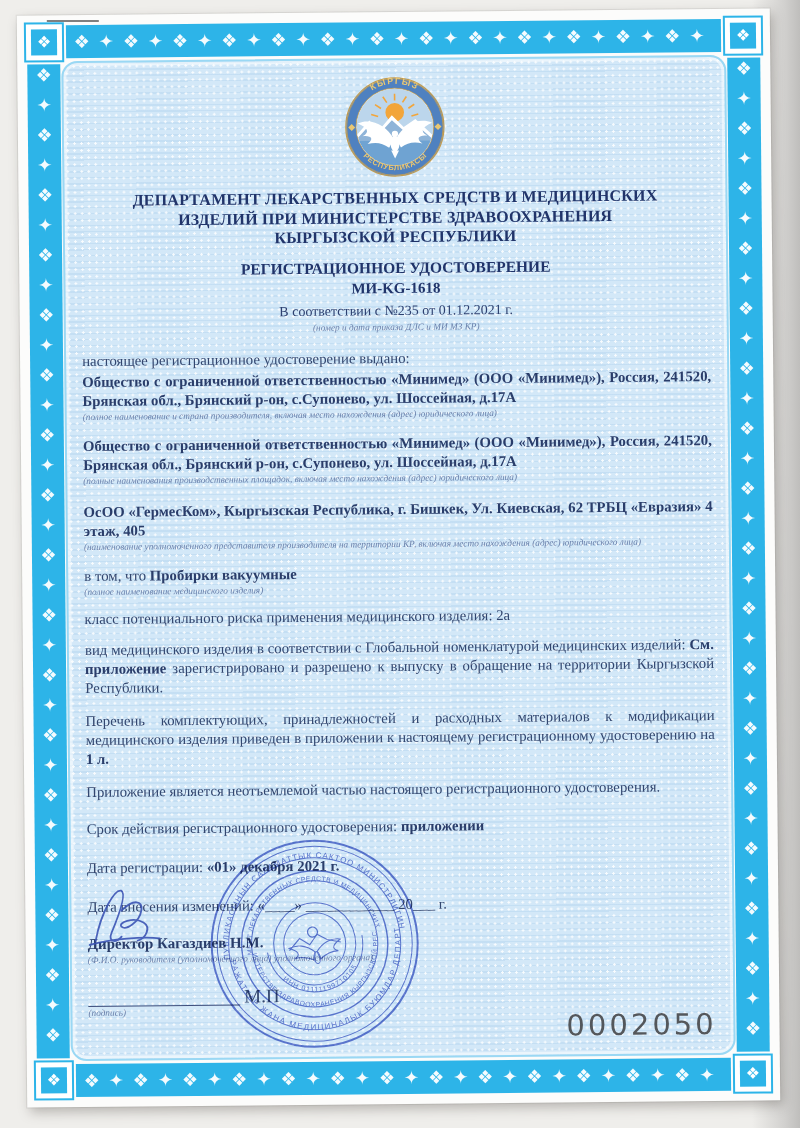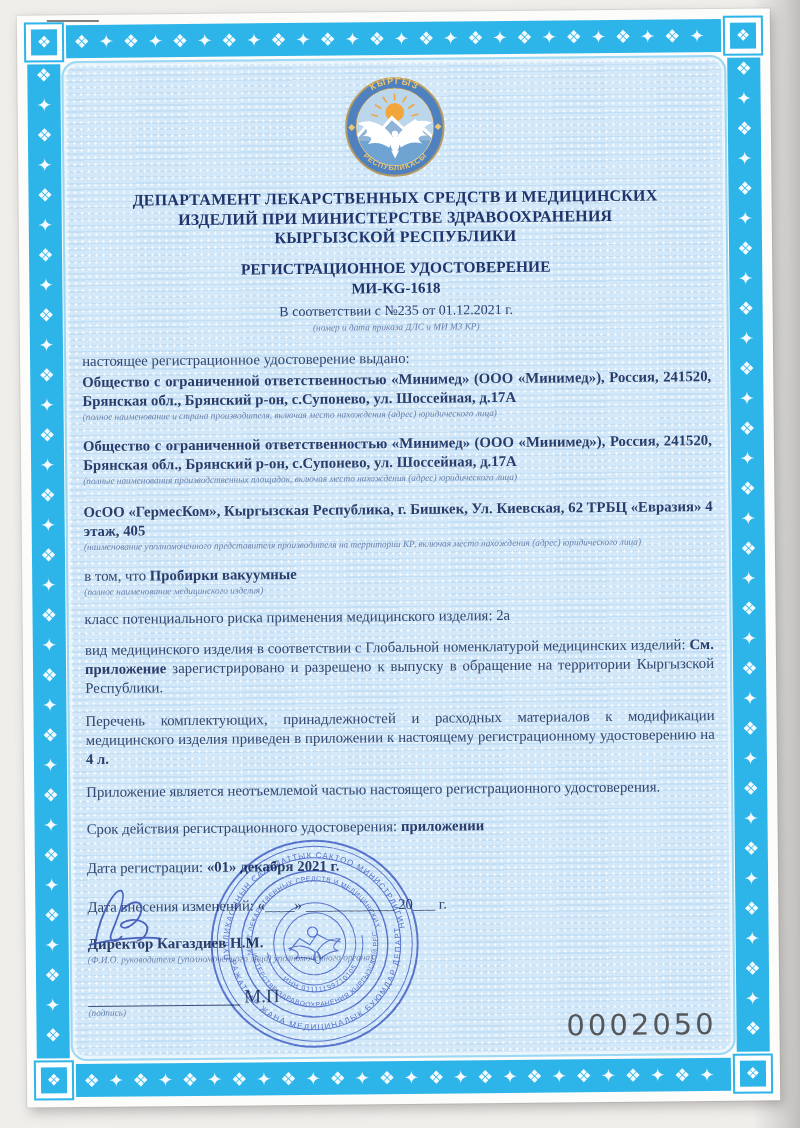--- a/index.html
+++ b/index.html
@@ -167,21 +167,21 @@
     <div class="para-bold mt16">ОсОО «ГермесКом», Кыргызская Республика, г. Бишкек, Ул. Киевская, 62 ТРБЦ «Евразия» 4 этаж, 405</div>
     <div class="note">(наименование уполномоченного представителя производителя на территории КР, включая место нахождения (адрес) юридического лица)</div>
 
     <div class="plain mt14"><span>в том, что </span><b class="inl">Пробирки вакуумные</b></div>
     <div class="note">(полное наименование медицинского изделия)</div>
 
     <div class="plain mt12">класс потенциального риска применения медицинского изделия: 2а</div>
 
     <div class="plain just mt12"><span>вид медицинского изделия в соответствии с Глобальной номенклатурой медицинских изделий: </span><b class="inl">См. приложение</b><span> зарегистрировано и разрешено к выпуску в обращение на территории Кыргызской Республики.</span></div>
 
-    <div class="plain just mt14"><span>Перечень комплектующих, принадлежностей и расходных материалов к модификации медицинского изделия приведен в приложении к настоящему регистрационному удостоверению на </span><b class="inl">4 л.</b></div>
+    <div class="plain just mt14"><span>Перечень комплектующих, принадлежностей и расходных материалов к модификации медицинского изделия приведен в приложении к настоящему регистрационному удостоверению на </span><b class="inl">1 л.</b></div>
 
     <div class="plain mt14">Приложение является неотъемлемой частью настоящего регистрационного удостоверения.</div>
 
     <div class="plain mt18"><span>Срок действия регистрационного удостоверения: </span><b class="inl">приложении</b></div>
 
     <div class="plain mt20"><span>Дата регистрации: </span><b class="inl">«01» декабря 2021 г.</b></div>
 
     <div class="plain mt20">Дата внесения изменений: «____» ____________ 20___ г.</div>
 
     <div class="plain mt18" style="font-weight:bold;color:#2a3d6a;font-size:15px">Директор Кагаздиев Н.М.</div>

